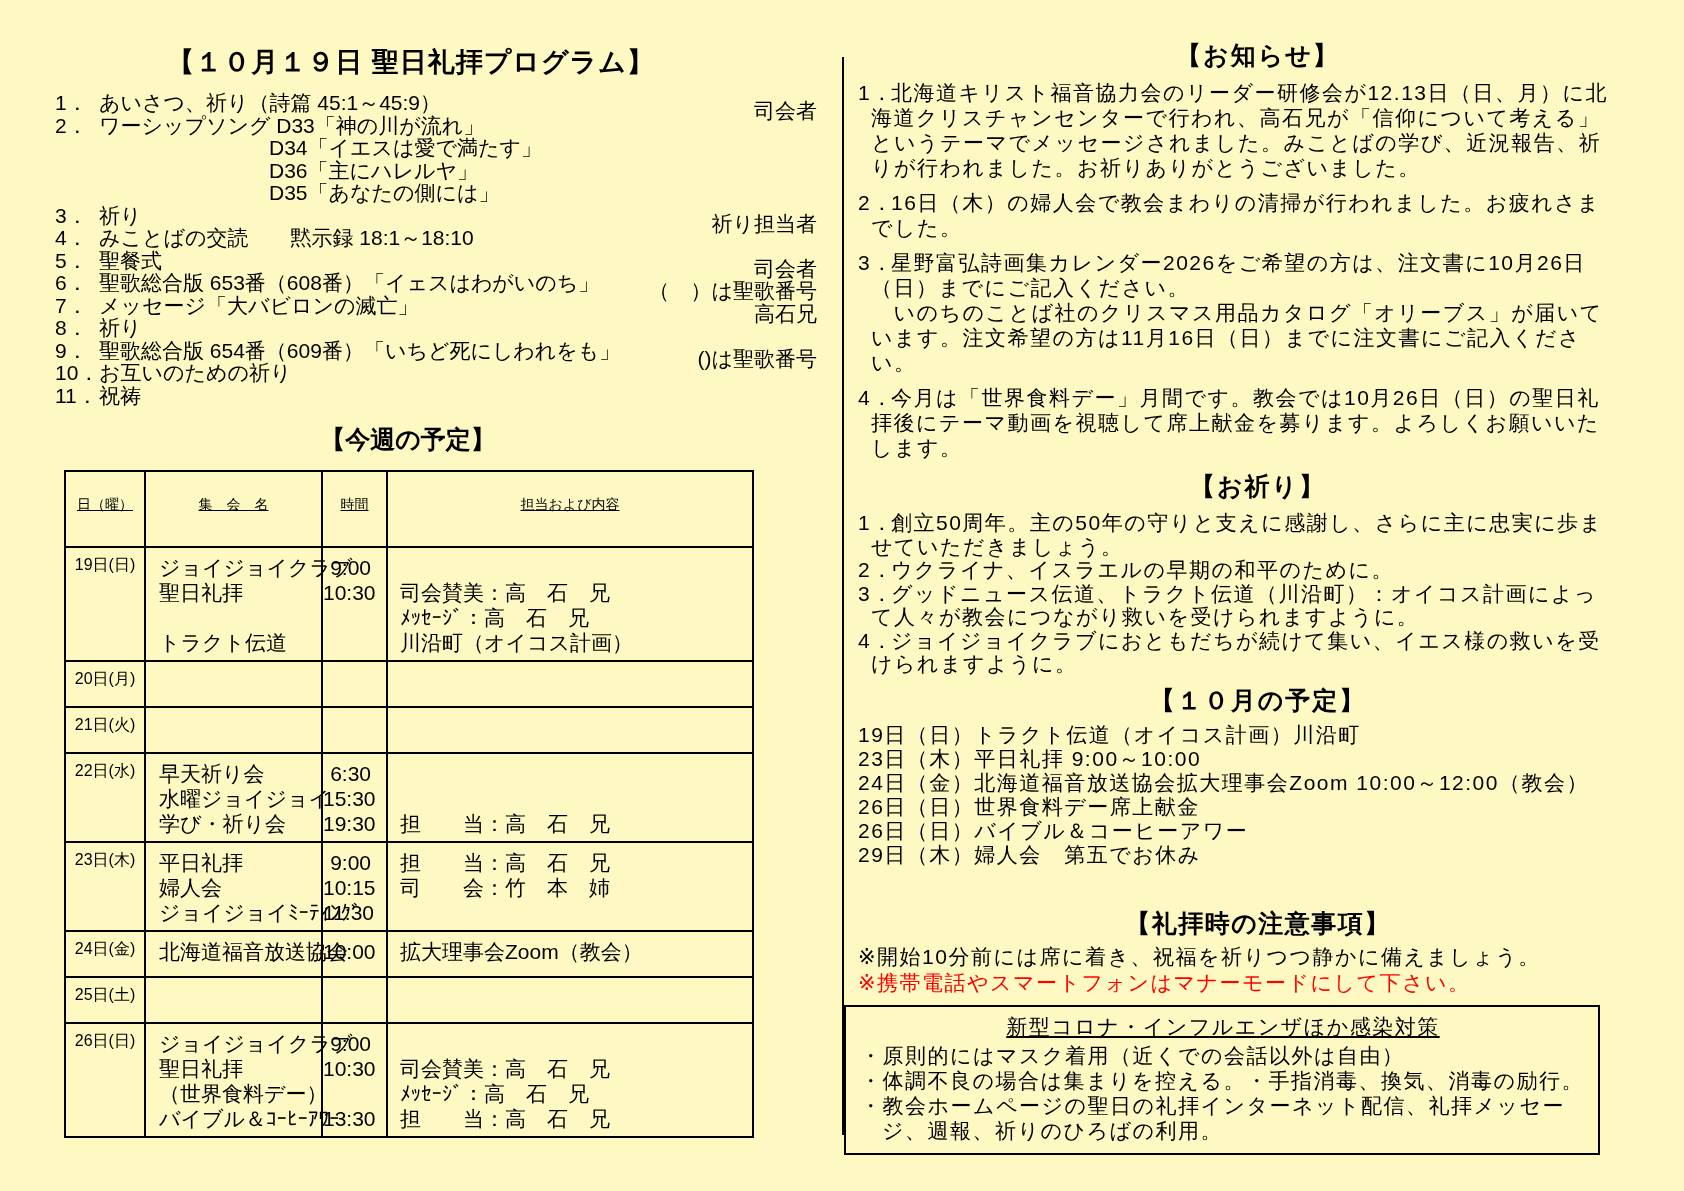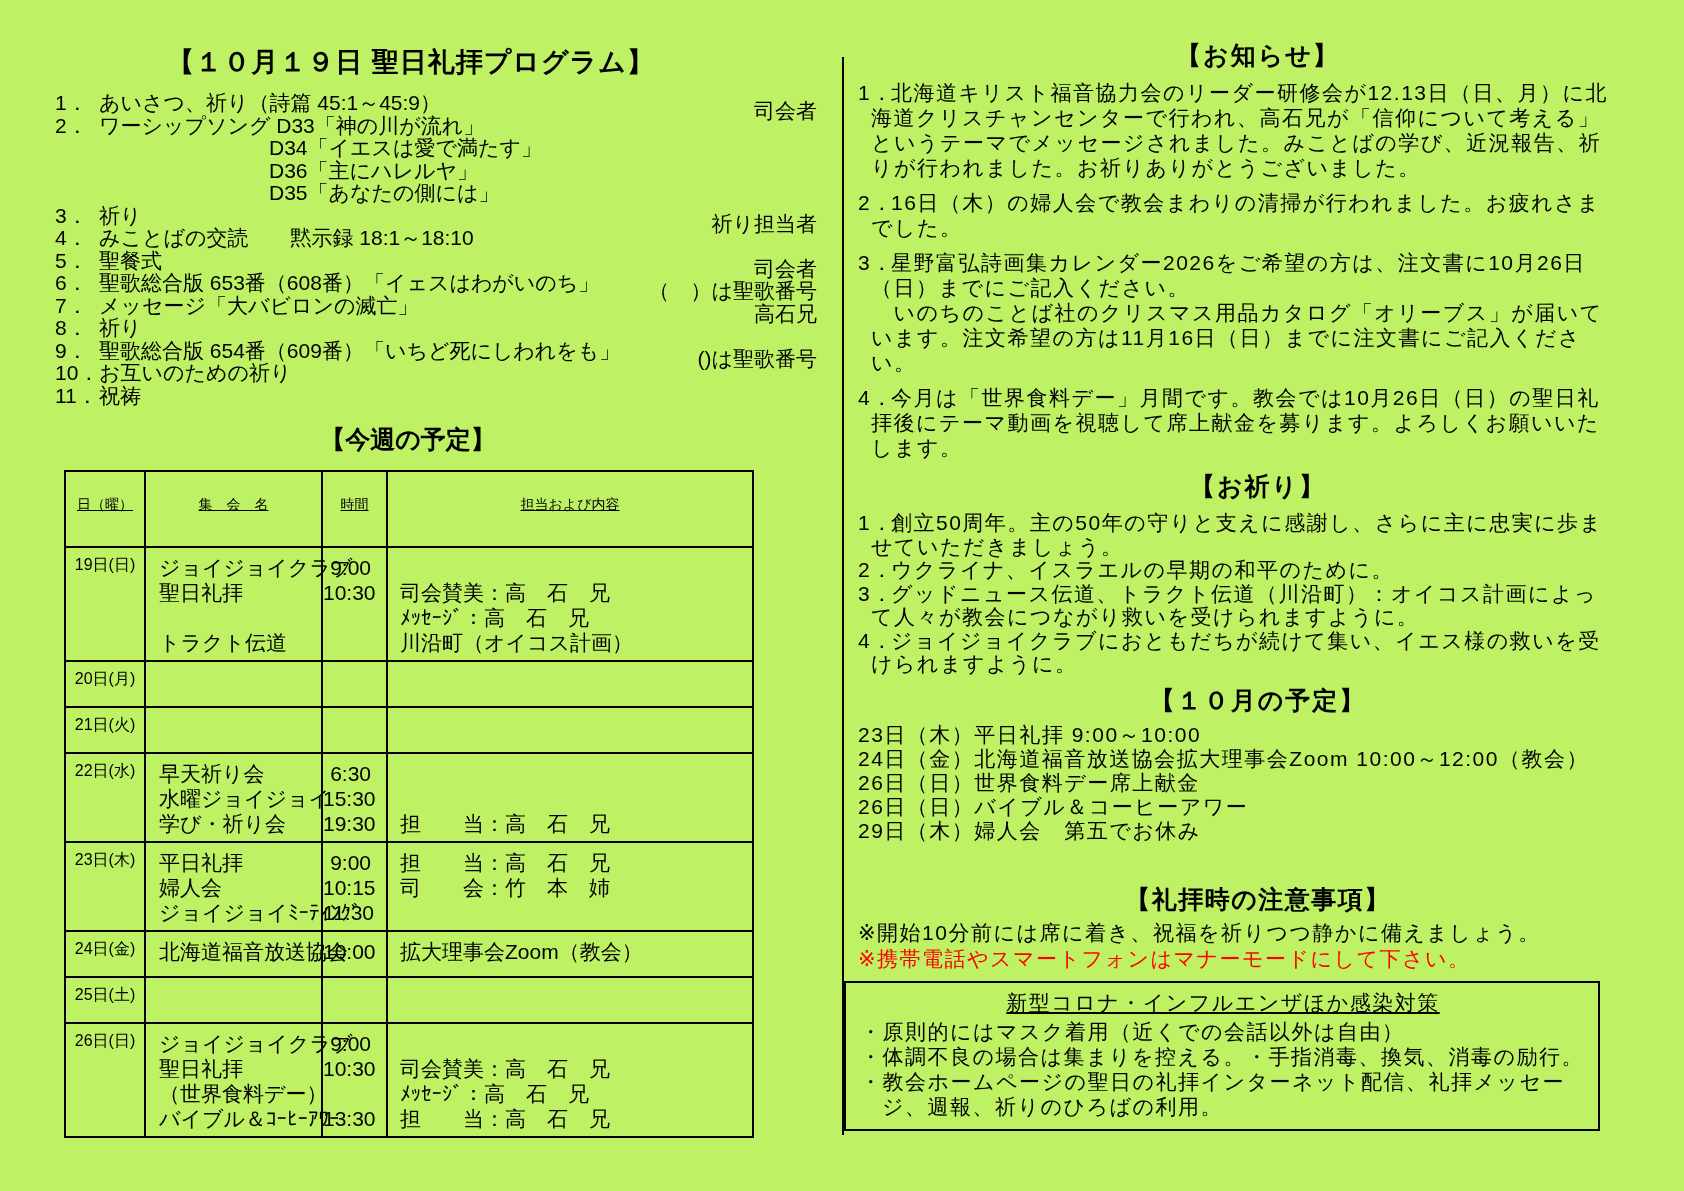--- a/index.html
+++ b/index.html
@@ -1,19 +1,19 @@
 <!DOCTYPE html>
 <html><head>
 <meta charset="utf-8">
 <style>
   html,body{margin:0;padding:0;background:#ffffff;}
   .page{
     position:relative;
     width:1684px;height:1191px;
-    background:#bef264;
+    background:#fef9c3;
     color:#000;
     font-family:"Liberation Sans","DejaVu Sans",sans-serif;
     font-size:21px;
     overflow:hidden;
   }
   .col-left{position:absolute;left:55px;top:44px;width:762px;}
   .col-right{position:absolute;left:858px;top:37px;width:800px;}
   .divider{position:absolute;left:842px;top:57px;height:1078px;width:0;border-left:2px solid #000;}
 
   
@@ -219,20 +219,21 @@
     <h2 class="section-title rc-title prayer-title">【お祈り】</h2>
     <div>
         <div class="pr-item"><span class="a-num">1．</span><span class="pr-text">創立50周年。主の50年の守りと支えに感謝し、さらに主に忠実に歩ませていただきましょう。</span></div>
         <div class="pr-item"><span class="a-num">2．</span><span class="pr-text">ウクライナ、イスラエルの早期の和平のために。</span></div>
         <div class="pr-item"><span class="a-num">3．</span><span class="pr-text">グッドニュース伝道、トラクト伝道（川沿町）：オイコス計画によって人々が教会につながり救いを受けられますように。</span></div>
         <div class="pr-item"><span class="a-num">4．</span><span class="pr-text">ジョイジョイクラブにおともだちが続けて集い、イエス様の救いを受けられますように。</span></div>
       </div>
 
     <h2 class="section-title rc-title oct-title">【１０月の予定】</h2>
     <div>
+        <div class="oct-line">19日（日）トラクト伝道（オイコス計画）川沿町</div>
         <div class="oct-line">23日（木）平日礼拝 9:00～10:00</div>
         <div class="oct-line">24日（金）北海道福音放送協会拡大理事会Zoom 10:00～12:00（教会）</div>
         <div class="oct-line">26日（日）世界食料デー席上献金</div>
         <div class="oct-line">26日（日）バイブル＆コーヒーアワー</div>
         <div class="oct-line">29日（木）婦人会　第五でお休み</div>
       </div>
 
     <h2 class="section-title notes-title">【礼拝時の注意事項】</h2>
     <div>
         <div class="note-line">※開始10分前には席に着き、祝福を祈りつつ静かに備えましょう。</div>

